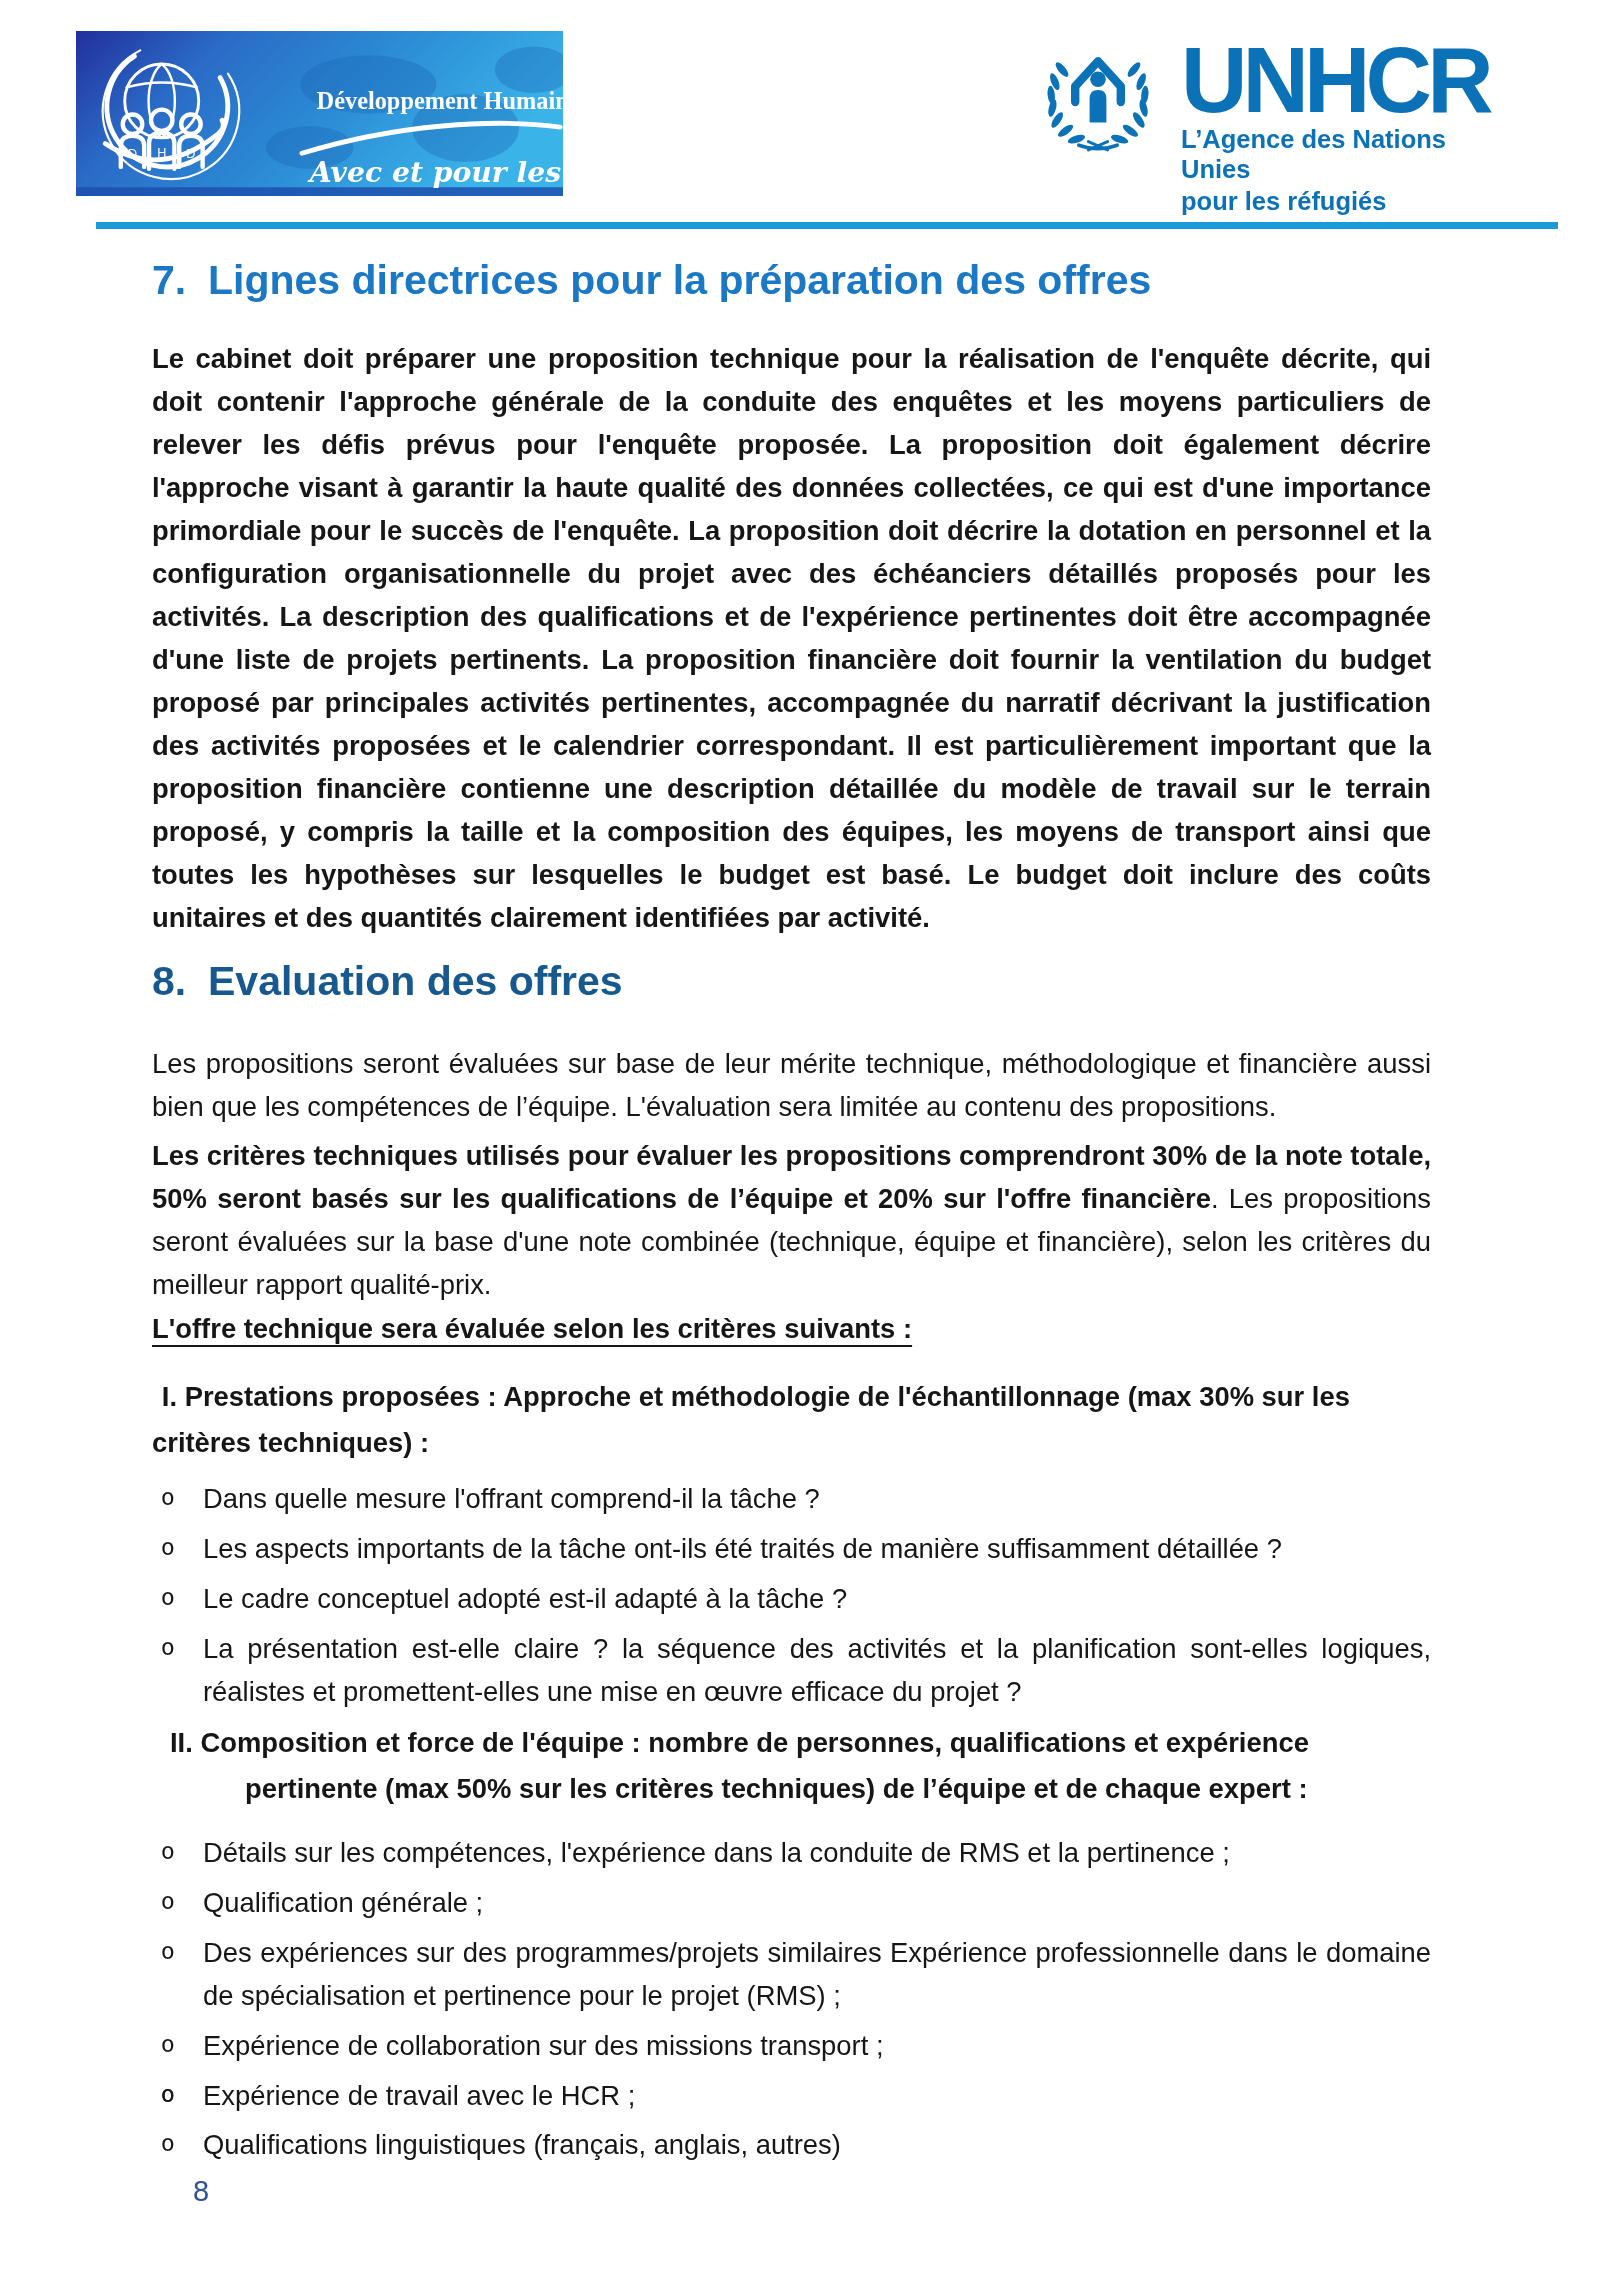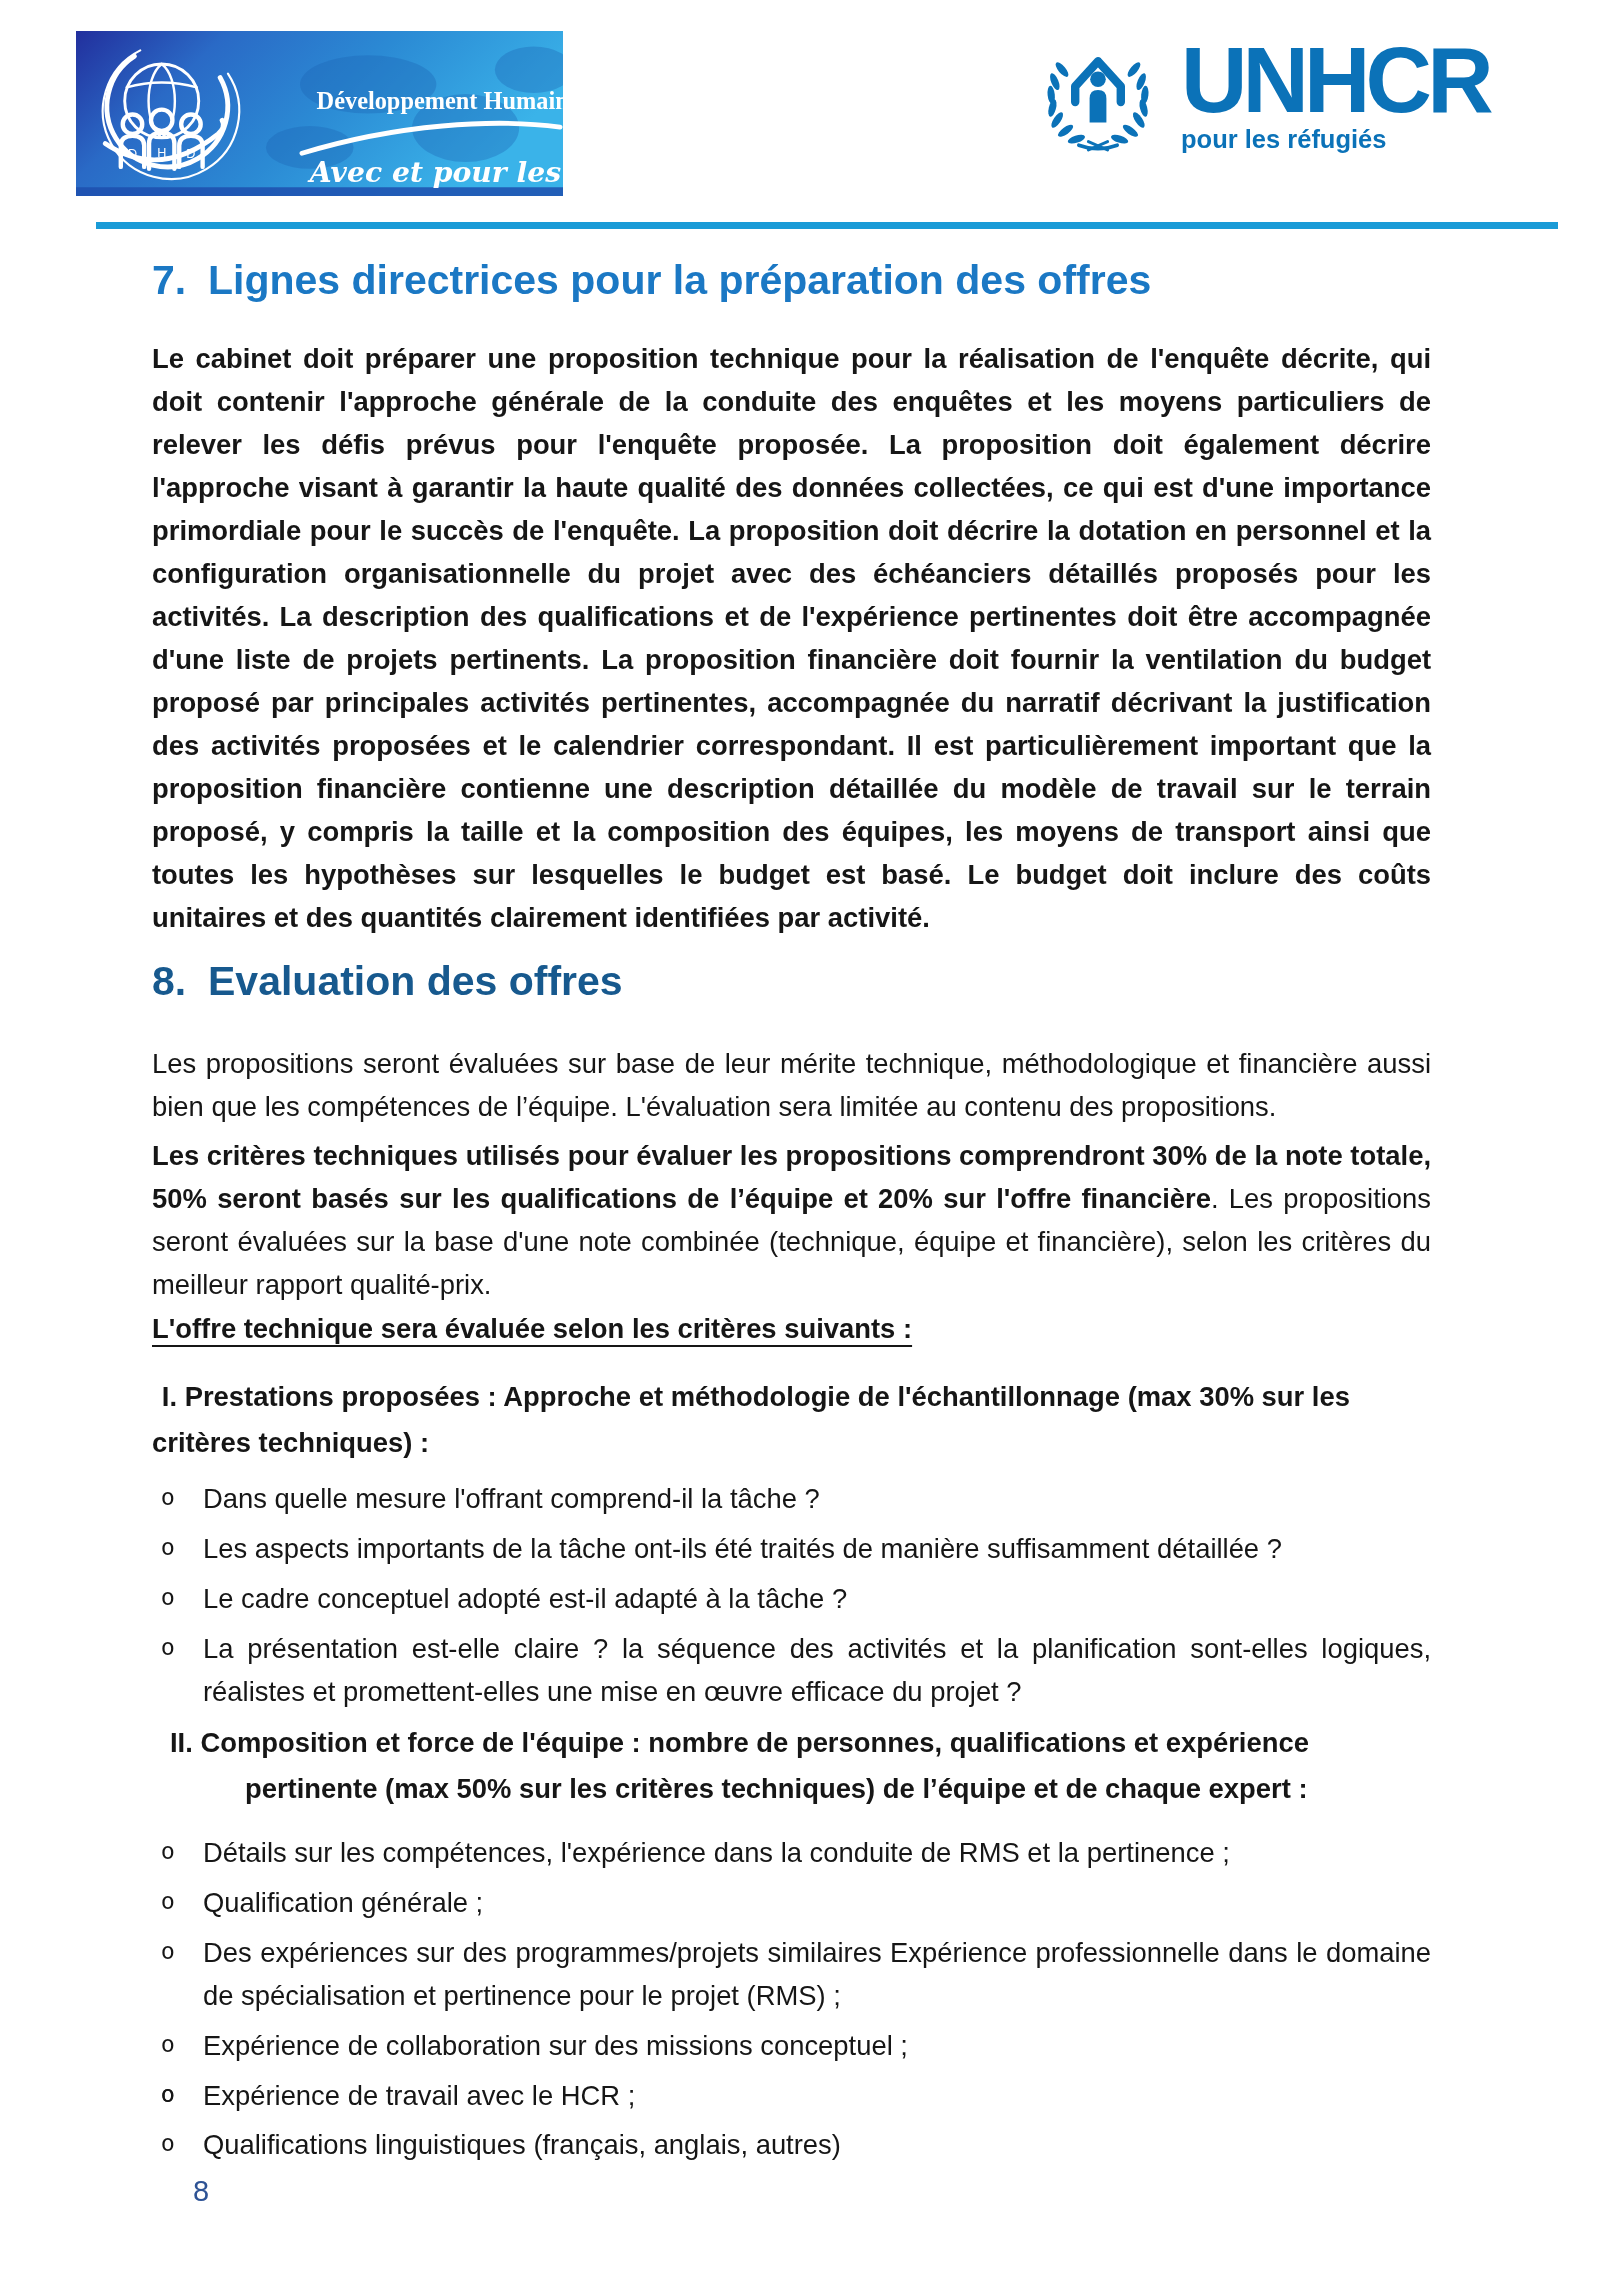--- a/index.html
+++ b/index.html
@@ -128,20 +128,21 @@
           <path d="M64,34 L58,28"></path>
       </g>
 
       <g fill="var(--unhcr-blue)">
         <circle cx="50" cy="36" r="6.5"></circle>
         <path d="M43,72 L43,52 Q43,45 50,45 Q57,45 57,52 L57,72 Z"></path>
       </g>
     </svg>
     <div class="unhcr-text">
       <div class="unhcr-word">UNHCR</div>
+      <div class="unhcr-tag">L’Agence des Nations Unies</div>
       <div class="unhcr-tag">pour les réfugiés</div>
     </div>
   </div>
 
   <div class="rule"></div>
 
   <main class="content">
 
     <h1 class="s7"><span class="h-num">7.</span><span>Lignes directrices pour la préparation des offres</span></h1>
 
@@ -163,21 +164,21 @@
       <li><span class="bm">o</span><span>Le cadre conceptuel adopté est-il adapté à la tâche ?</span></li>
       <li><span class="bm">o</span><span>La présentation est-elle claire ? la séquence des activités et la planification sont-elles logiques, réalistes et promettent-elles une mise en œuvre efficace du projet ?</span></li>
     </ul>
 
     <h2 class="crit crit-2">II. Composition et force de l'équipe : nombre de personnes, qualifications et expérience pertinente (max 50% sur les critères techniques) de l’équipe et de chaque expert :</h2>
 
     <ul class="blist">
       <li><span class="bm">o</span><span>Détails sur les compétences, l'expérience dans la conduite de RMS et la pertinence ;</span></li>
       <li><span class="bm">o</span><span>Qualification générale ;</span></li>
       <li><span class="bm">o</span><span>Des expériences sur des programmes/projets similaires Expérience professionnelle dans le domaine de spécialisation et pertinence pour le projet (RMS) ;</span></li>
-      <li><span class="bm">o</span><span>Expérience de collaboration sur des missions conceptuel ;</span></li>
+      <li><span class="bm">o</span><span>Expérience de collaboration sur des missions transport ;</span></li>
       <li><span class="bm">o</span></li>
       <li><span class="bm">o</span><span>Expérience de travail avec le HCR ;</span></li>
       <li><span class="bm">o</span><span>Qualifications linguistiques (français, anglais, autres)</span></li>
     </ul>
 
   </main>
 
   <div class="pagenum">8</div>
 
 </div>

